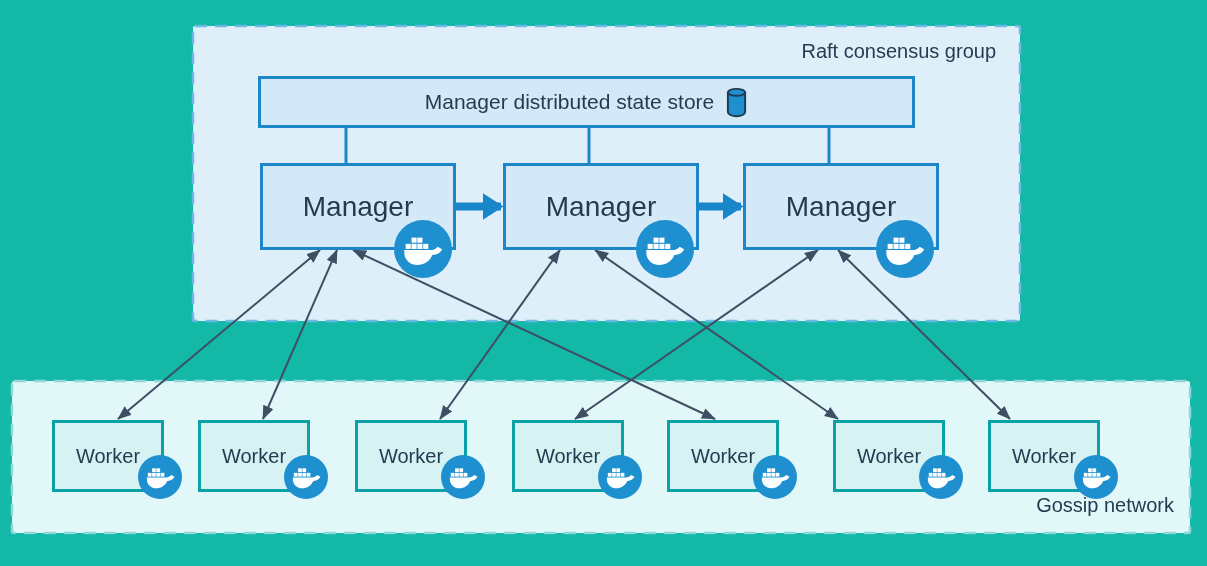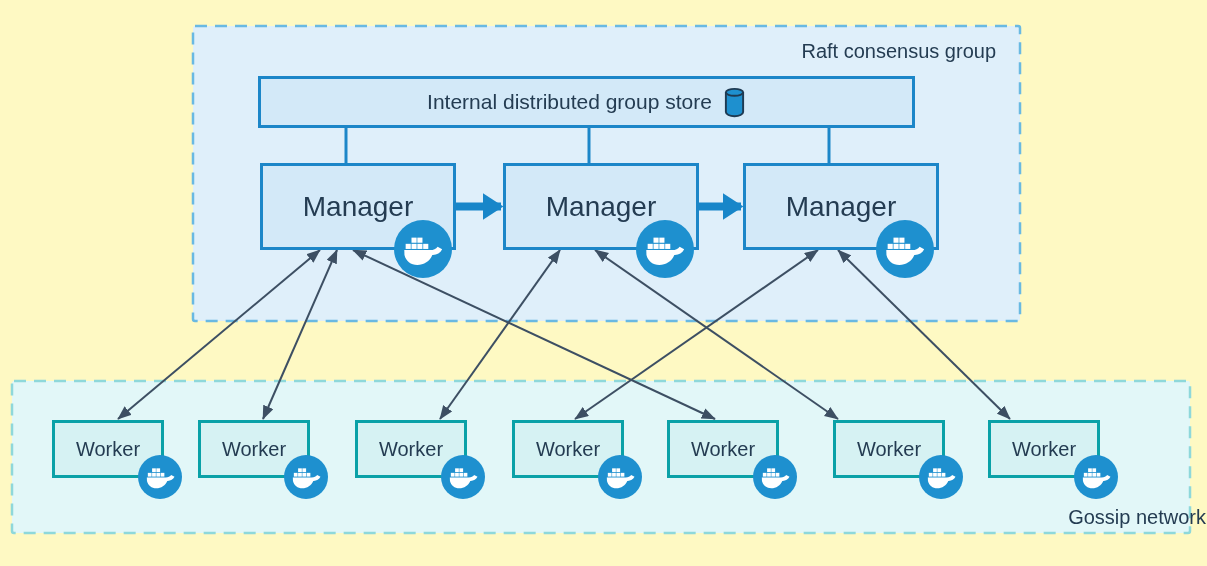--- a/index.html
+++ b/index.html
@@ -1,38 +1,38 @@
 <!DOCTYPE html>
 <html><head>
 <meta charset="utf-8">
 <style>
   html,body { margin:0; padding:0; background:#ffffff; }
   #canvas {
     position:relative; width:1207px; height:566px;
-    background:#fef9c3; overflow:hidden;
+    background:#14b8a6; overflow:hidden;
     font-family:"Liberation Sans", sans-serif;
     color:#243c52;
   }
   #wires { position:absolute; left:0; top:0; z-index:0; }
   .container-label { position:absolute; z-index:1; font-size:20px; color:#243c52; }
   #raft-label   { left:193px; top:40px; width:803px; text-align:right; }
-  #gossip-label { left:12px;  top:506px; width:1162px; text-align:right;margin-left:32px; }
+  #gossip-label { left:12px;  top:494px; width:1162px; text-align:right; }
 
   .node {
     position:absolute; z-index:2; box-sizing:border-box;
     display:flex; align-items:center; justify-content:center;
   }
   .blue-node  { background:#d3e9f8; border:3px solid #1c86c8; }
   .store      { left:258px; top:76px; width:657px; height:52px; font-size:21px; gap:11px; }
   .manager    { top:163px; width:196px; height:87px; font-size:28px; }
   #manager-1  { left:260px; }
   #manager-2  { left:503px; }
   #manager-3  { left:743px; }
   .worker {
-    top:420px; width:112px; height:58px; font-size:20px;
+    top:420px; width:112px; height:72px; font-size:20px;
     background:#d6f2f3; border:3px solid #0aa1a7;
   }
   #worker-1 { left:52px; }  #worker-2 { left:198px; } #worker-3 { left:355px; }
   #worker-4 { left:512px; } #worker-5 { left:667px; } #worker-6 { left:833px; }
   #worker-7 { left:988px; }
 
   .docker-badge {
     position:absolute; z-index:3; border-radius:50%; background:#1e90cf;
     display:flex; align-items:center; justify-content:center;
   }
@@ -98,21 +98,21 @@
         <line x1="595" y1="250" x2="838" y2="419" class="thin"></line>
         <line x1="818" y1="250" x2="575" y2="419" class="thin"></line>
         <line x1="838" y1="250" x2="1010" y2="419" class="thin"></line>
       </g>
   </svg>
 
   <div class="container-label" id="raft-label">Raft consensus group</div>
   <div class="container-label" id="gossip-label">Gossip network</div>
 
   <div class="node blue-node store">
-    <span>Internal distributed group store</span>
+    <span>Manager distributed state store</span>
     <svg class="db-icon" viewBox="0 0 24 32">
       <path d="M3 5 V26 C3 28.4 7 30.3 12 30.3 C17 30.3 21 28.4 21 26 V5" fill="#1e90cf" stroke="#1e3a52" stroke-width="2"></path>
       <ellipse cx="12" cy="5.4" rx="9" ry="3.6" fill="#1e90cf" stroke="#1e3a52" stroke-width="2"></ellipse>
     </svg>
   </div>
 
   <div class="node blue-node manager" id="manager-1">
     <span>Manager</span>
   </div>
   <div class="node blue-node manager" id="manager-2">

